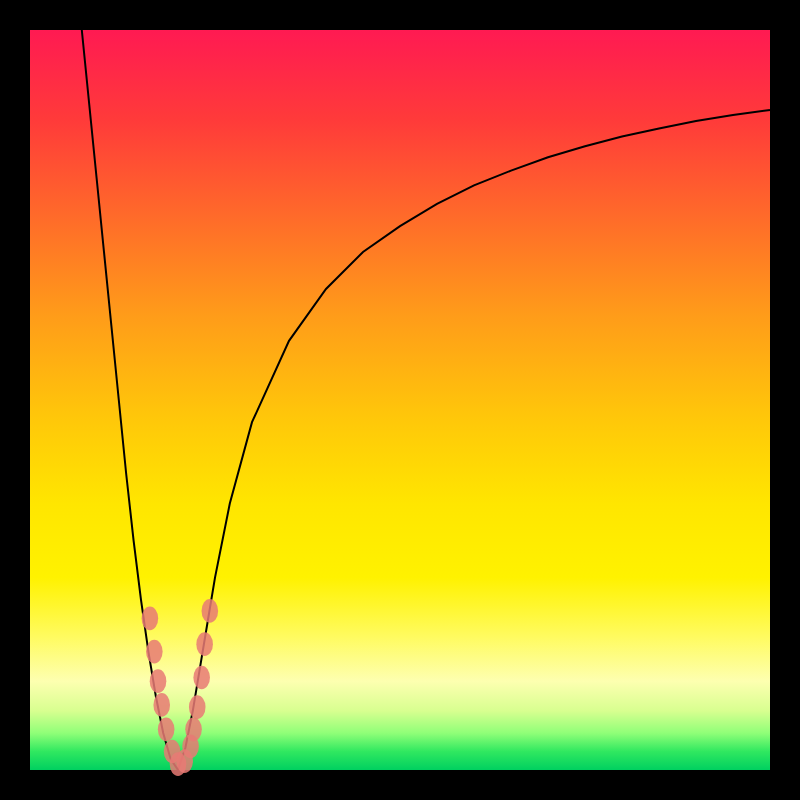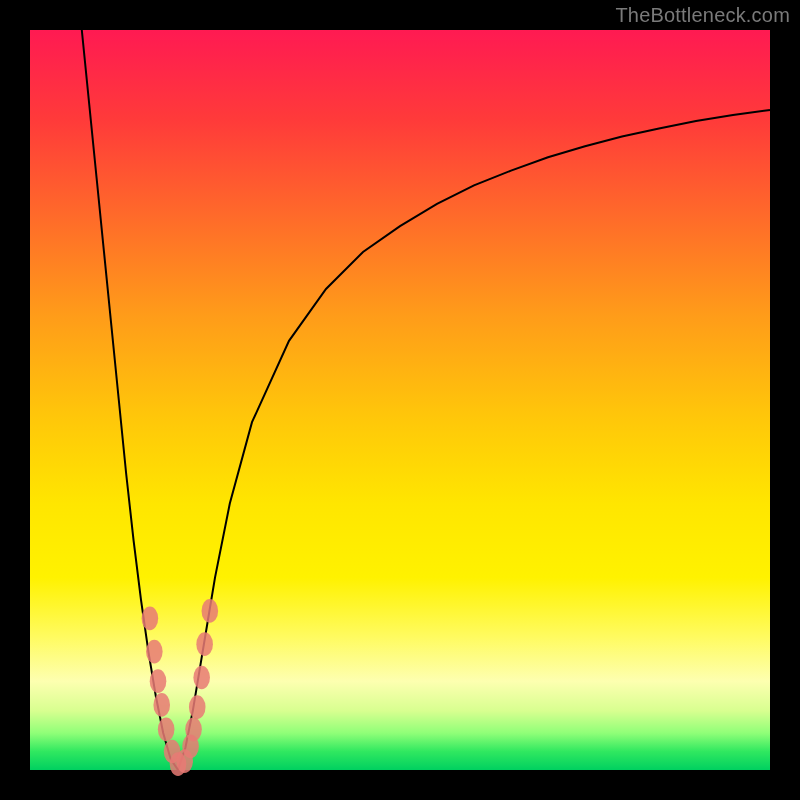--- a/index.html
+++ b/index.html
@@ -44,14 +44,13 @@
           <ellipse class="dot" cx="154.66" cy="731.12" rx="8.29" ry="11.84"></ellipse>
           <ellipse class="dot" cx="160.58" cy="716.32" rx="8.29" ry="11.84"></ellipse>
           <ellipse class="dot" cx="167.24" cy="677.10" rx="8.29" ry="11.84"></ellipse>
           <ellipse class="dot" cx="171.68" cy="647.50" rx="8.29" ry="11.84"></ellipse>
           <ellipse class="dot" cx="174.64" cy="614.20" rx="8.29" ry="11.84"></ellipse>
           <ellipse class="dot" cx="179.82" cy="580.90" rx="8.29" ry="11.84"></ellipse>
           <ellipse class="dot" cx="163.54" cy="699.30" rx="8.29" ry="11.84"></ellipse>
         </g>
     </svg>
   </div>
-  <div class="watermark">TheBottleneck.com</div>
 </div>
 
 </body></html>

